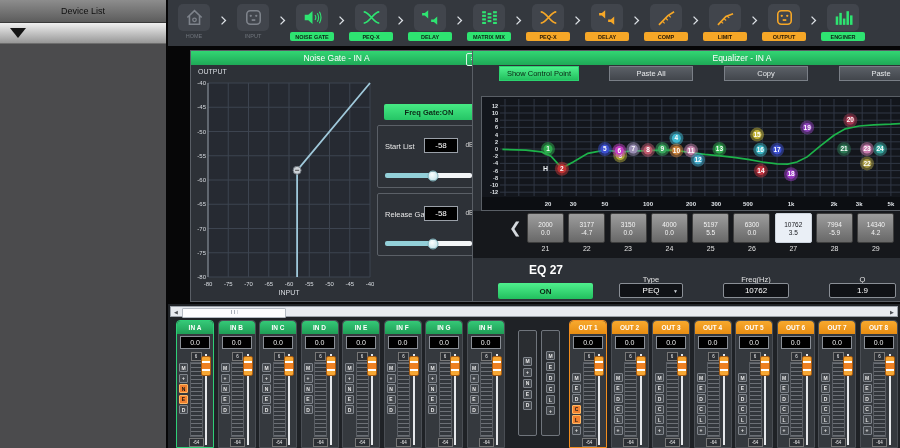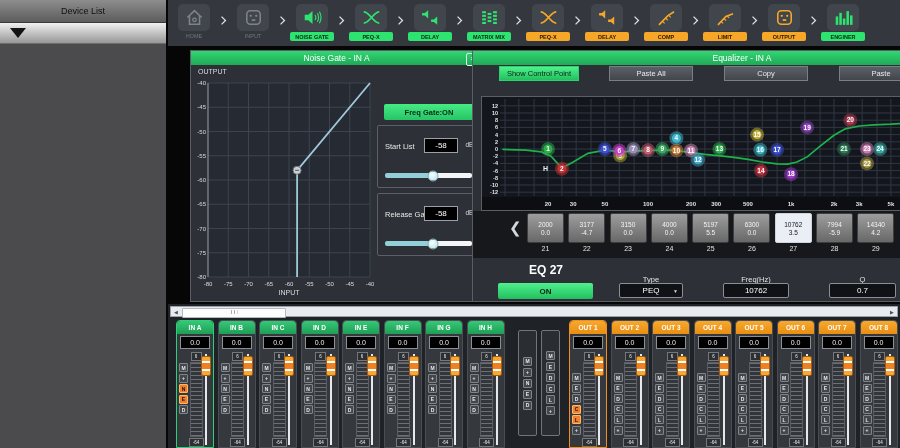--- a/index.html
+++ b/index.html
@@ -652,21 +652,21 @@
     <div class="eqname">EQ 27</div>
     <div class="eqon">ON</div>
     <div class="flabel" style="left:146px;width:64px;top:224px">Type</div>
     <div class="ffield" style="left:146px;top:232px;width:64px">
       <span>PEQ</span>
       <span class="fcaret">▼</span>
     </div>
     <div class="flabel" style="left:250px;width:66px;top:224px">Freq(Hz)</div>
     <div class="ffield" style="left:250px;top:232px;width:66px">10762</div>
     <div class="flabel" style="left:356px;width:67px;top:224px">Q</div>
-    <div class="ffield" style="left:356px;top:232px;width:67px">0.7</div>
+    <div class="ffield" style="left:356px;top:232px;width:67px">1.9</div>
   </section>
 
   <section class="mixer">
     <div class="hscroll">
       <div class="harrow left">◀</div>
       <div class="hthumb">
           <div class="hgrip"></div>
         </div>
       <div class="harrow right">▶</div>
     </div>

